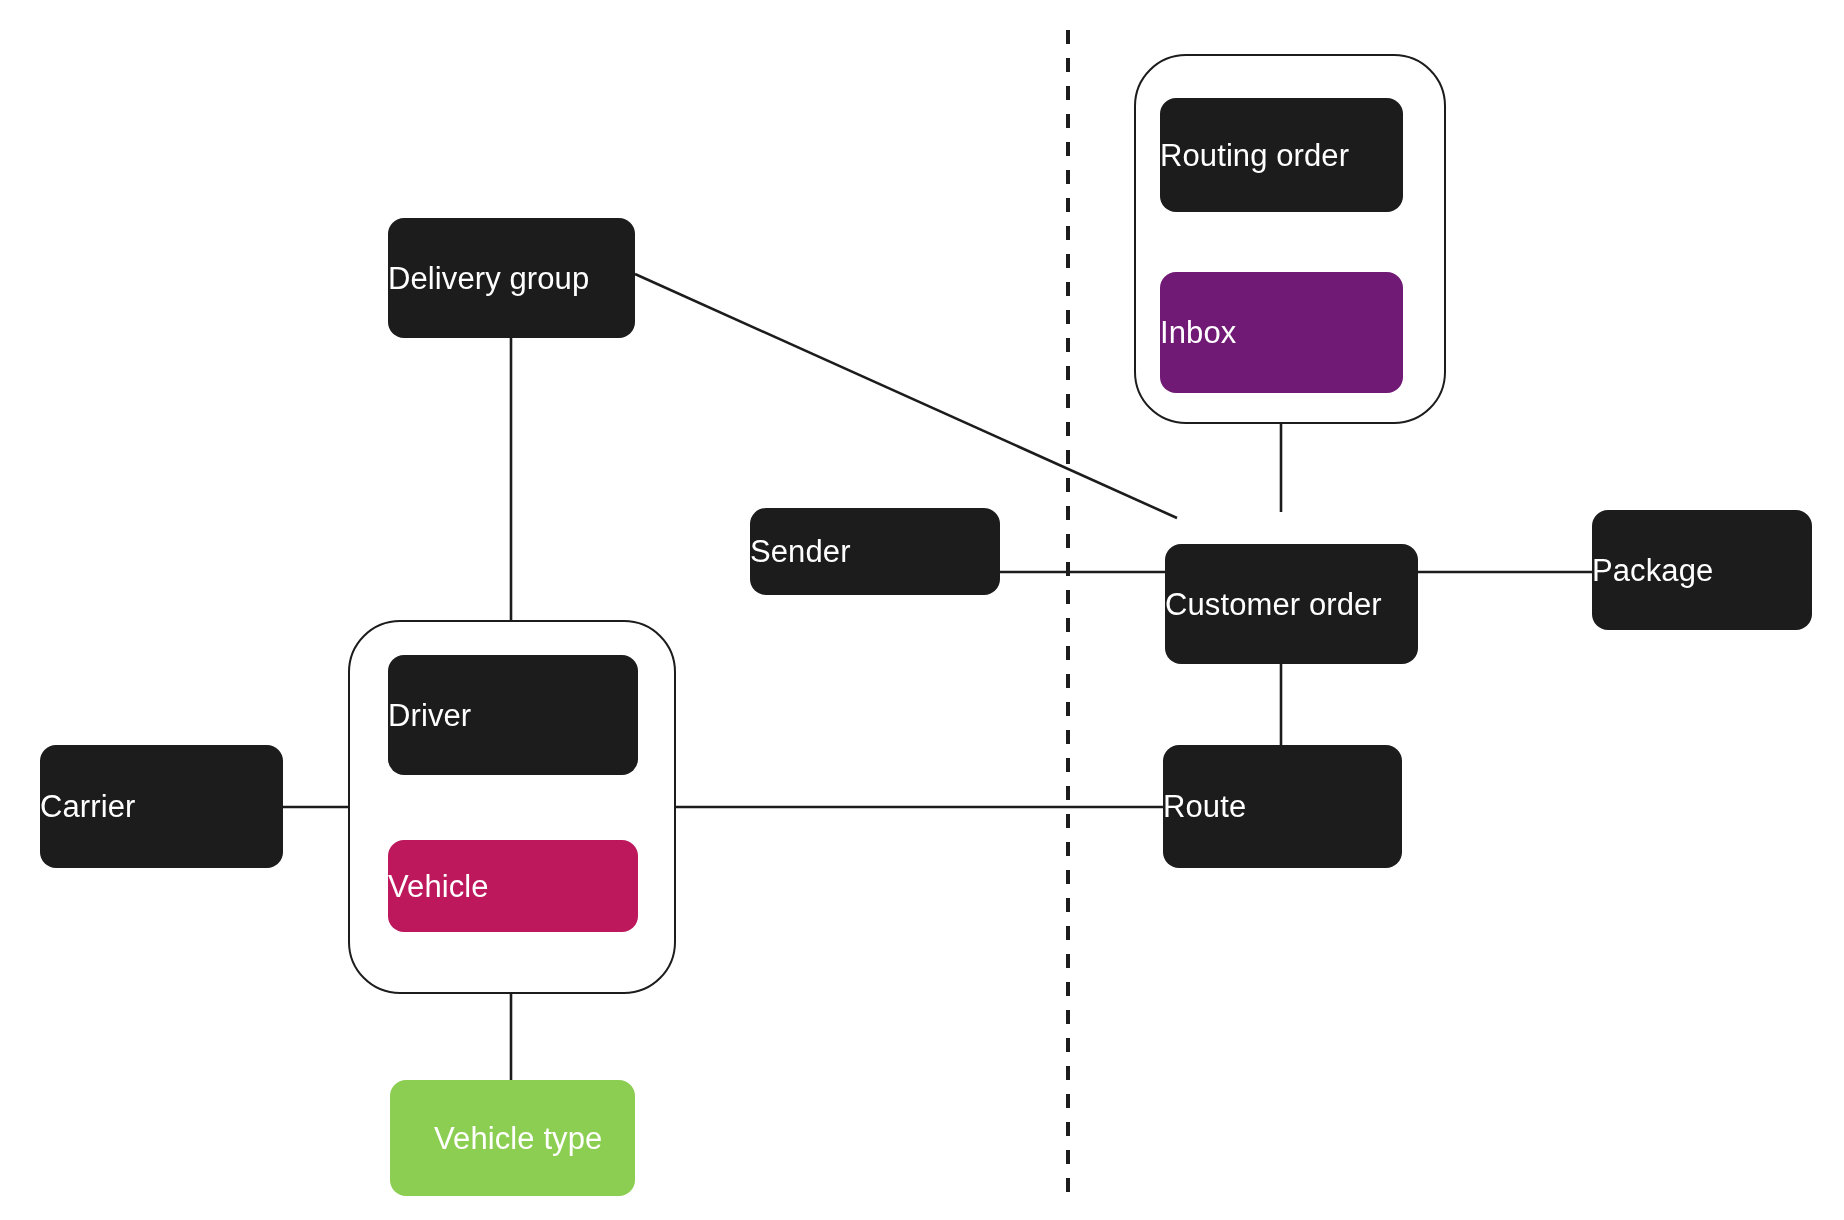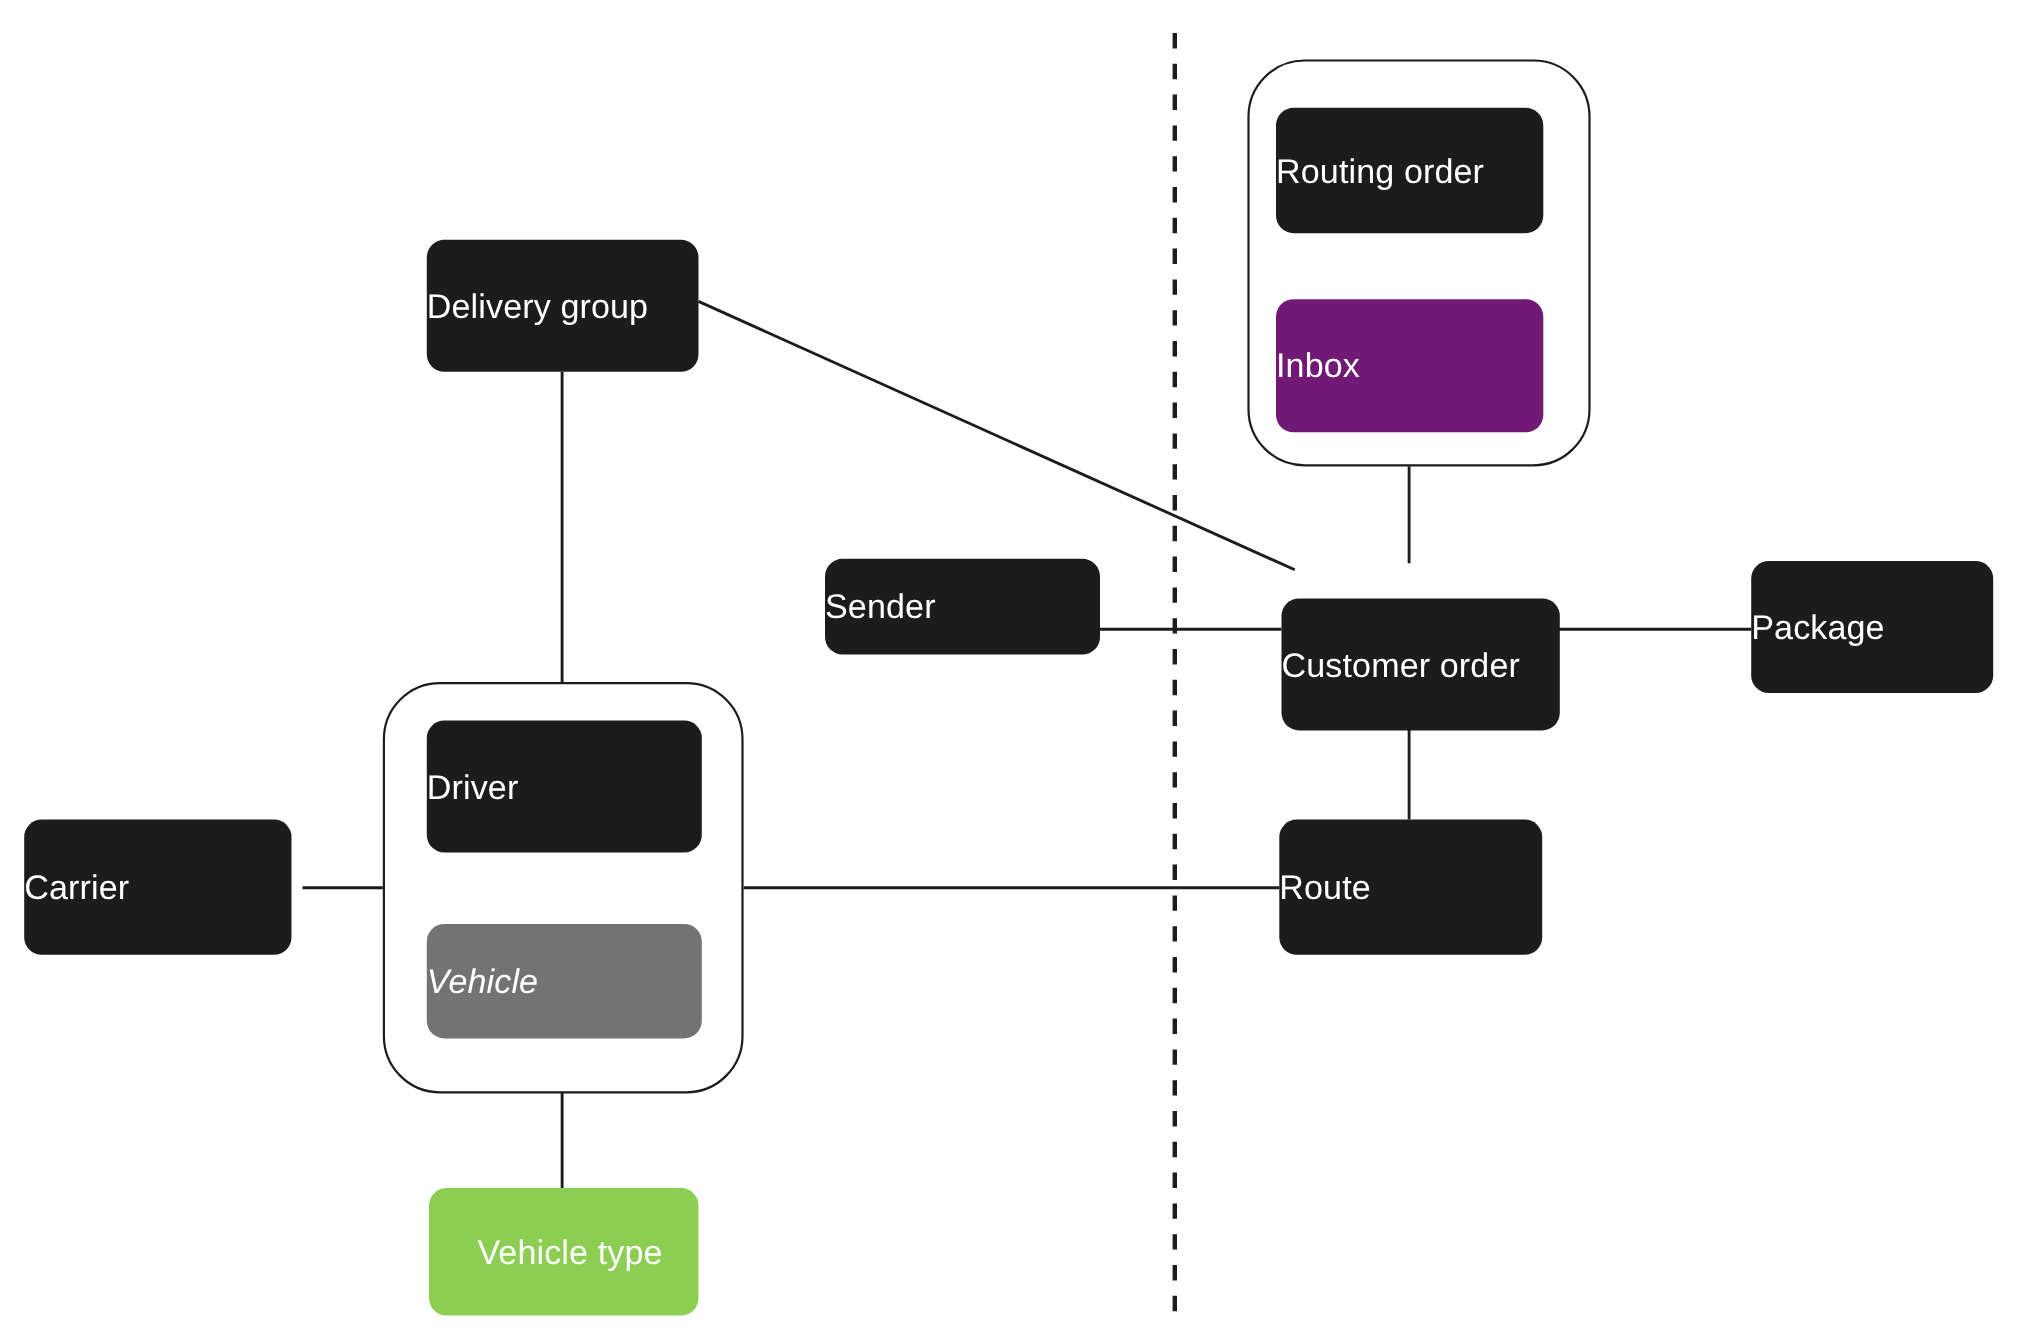--- a/index.html
+++ b/index.html
@@ -96,27 +96,27 @@
   </div>
   <div class="node" id="node-sender" style="left: 750px; top: 508px; width: 250px; height: 87px; background: rgb(28, 28, 28);">
     <span class="node-label">Sender</span>
   </div>
   <div class="node" id="node-customer_order" style="left: 1165px; top: 512px; width: 253px; height: 120px; background: rgb(28, 28, 28); margin-top: 32px;">
     <span class="node-label">Customer order</span>
   </div>
   <div class="node" id="node-package" style="left: 1592px; top: 510px; width: 220px; height: 120px; background: rgb(28, 28, 28);">
     <span class="node-label">Package</span>
   </div>
-  <div class="node" id="node-carrier" style="left: 22px; top: 745px; width: 243px; height: 123px; background: rgb(28, 28, 28);">
+  <div class="node" id="node-carrier" style="left: 40px; top: 745px; width: 243px; height: 123px; background: rgb(28, 28, 28);">
     <span class="node-label">Carrier</span>
   </div>
   <div class="node" id="node-driver" style="left: 388px; top: 655px; width: 250px; height: 120px; background: rgb(28, 28, 28);">
     <span class="node-label">Driver</span>
   </div>
-  <div class="node" id="node-vehicle" style="left: 388px; top: 840px; width: 250px; height: 104px; background: #737373; font-style: italic;">
+  <div class="node" id="node-vehicle" style="left: 388px; top: 840px; width: 250px; height: 92px; background: #be185d;">
     <span class="node-label">Vehicle</span>
   </div>
   <div class="node" id="node-route" style="left: 1163px; top: 745px; width: 239px; height: 123px; background: rgb(28, 28, 28);">
     <span class="node-label">Route</span>
   </div>
   <div class="node green" id="node-vehicle_type" style="left: 390px; top: 1080px; width: 245px; height: 116px; background: rgb(140, 206, 82);">
     <span class="node-label">Vehicle type</span>
   </div>
 
 </div>

